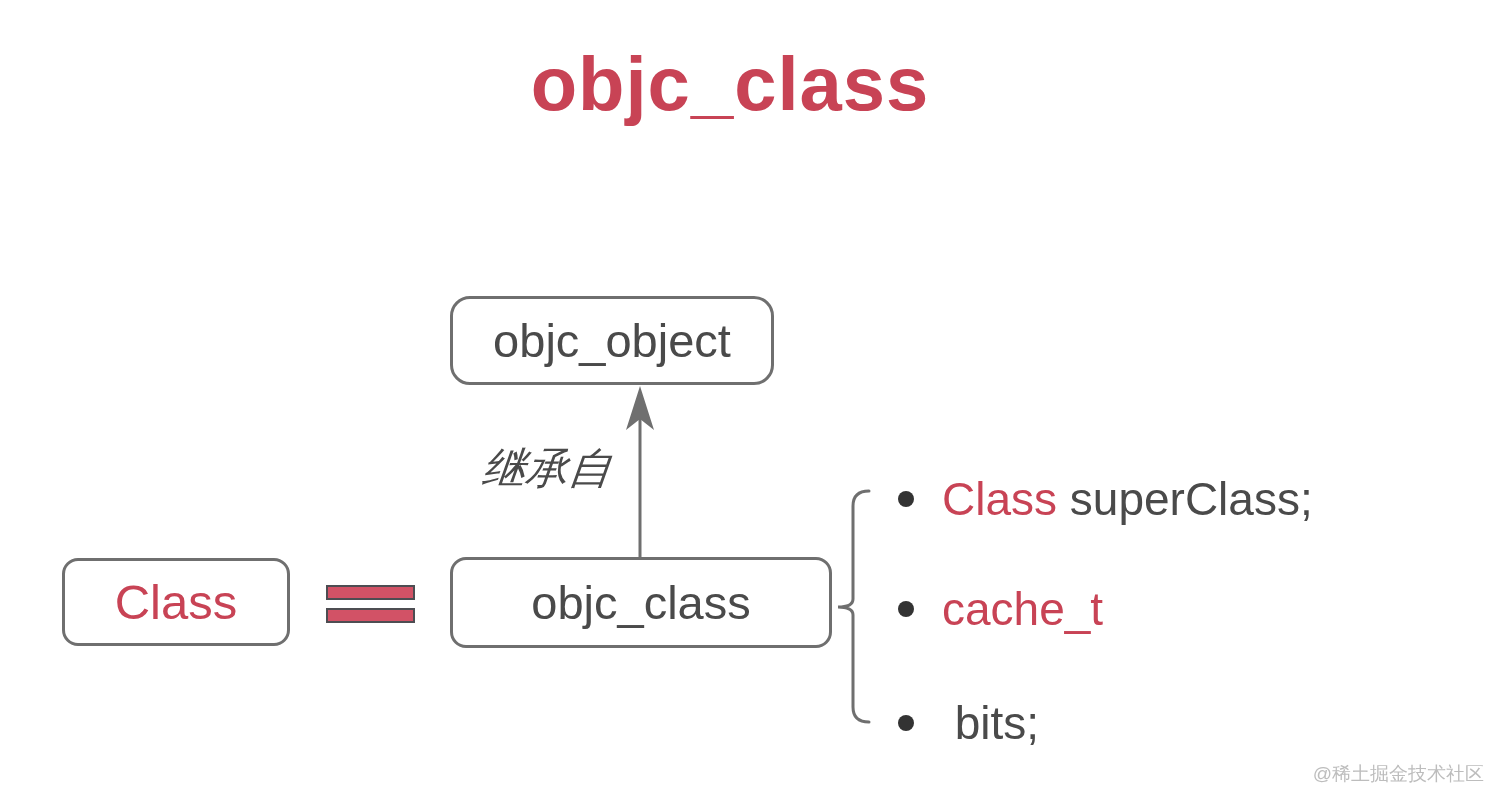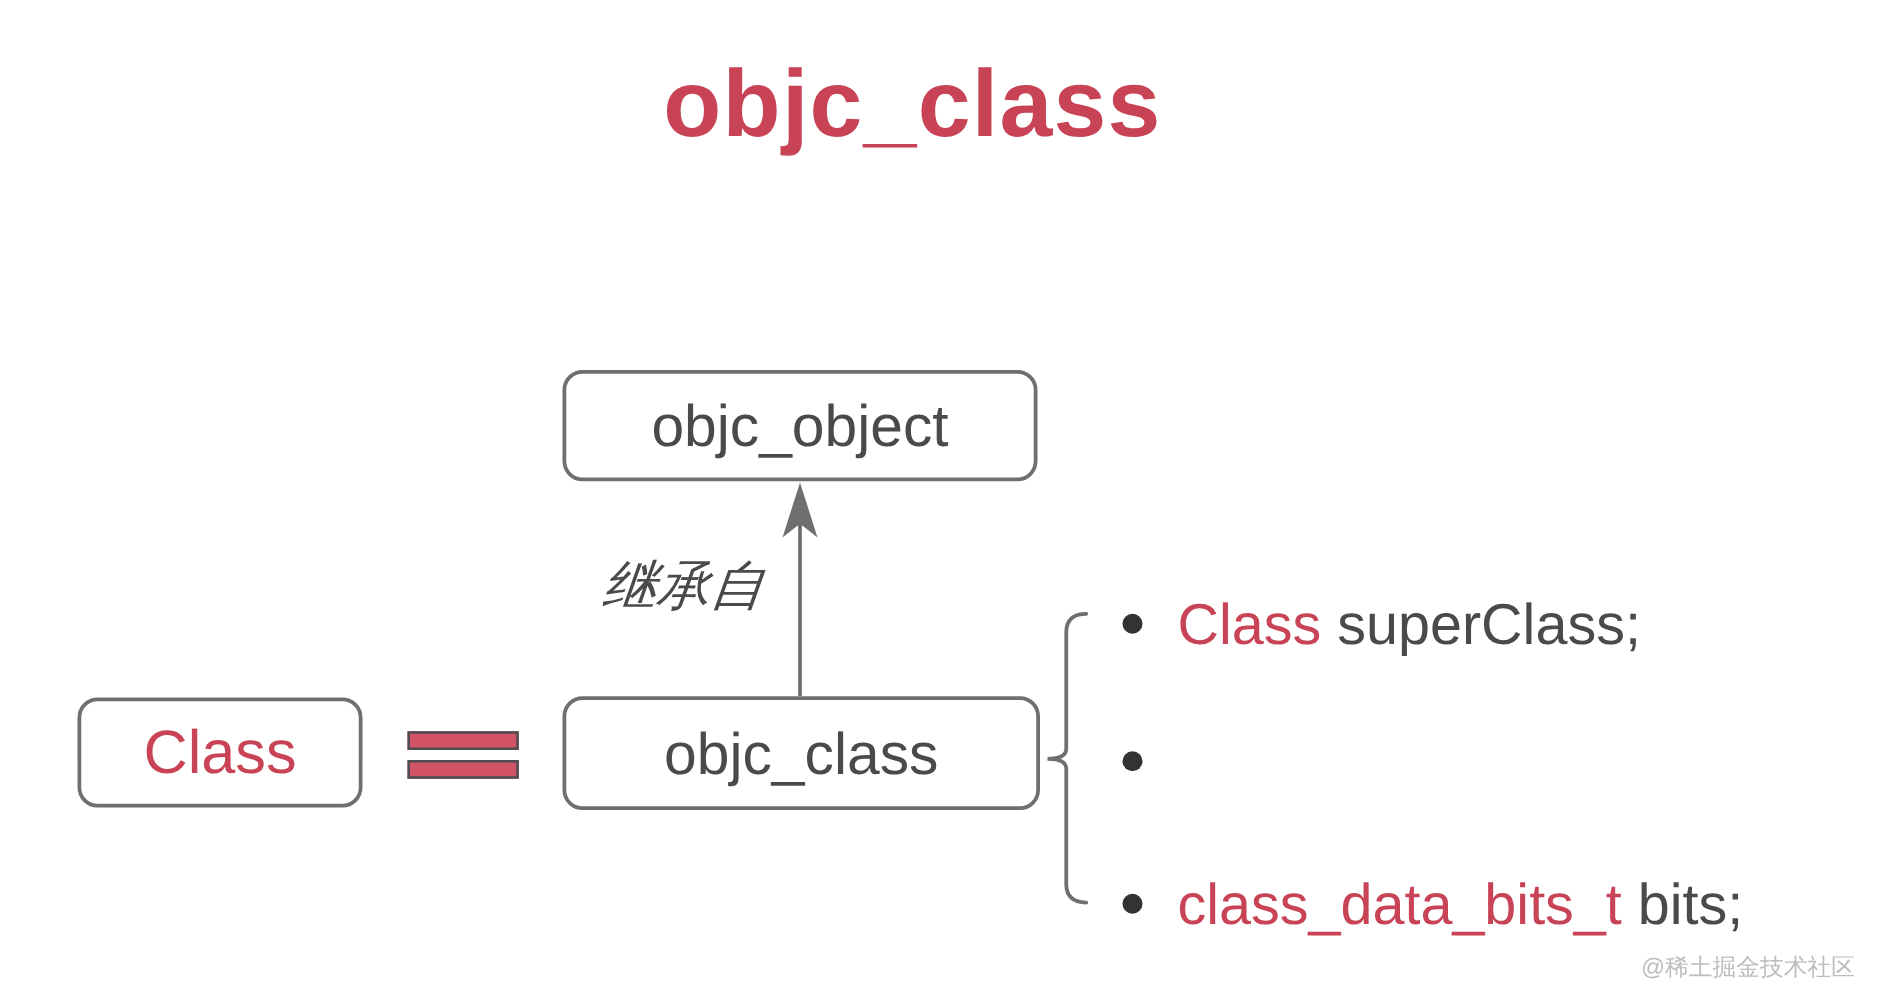--- a/index.html
+++ b/index.html
@@ -31,21 +31,21 @@
     position: absolute;
     border: 3px solid var(--line-gray);
     border-radius: 16px;
     background: #ffffff;
     display: flex;
     align-items: center;
     justify-content: center;
     font-size: 47px;
     color: var(--text-dark);
   }
-  #box-objc-object { left: 450px; top: 296px; width: 380px; height: 89px; }
+  #box-objc-object { left: 450px; top: 296px; width: 324px; height: 89px; border-radius: 20px; }
   #box-objc-class  { left: 450px; top: 557px; width: 382px; height: 91px; }
   #box-class       { left: 62px;  top: 558px; width: 228px; height: 88px; font-size: 49px; color: var(--accent); }
   .inherits-label {
     position: absolute;
     left: 462px; top: 440px; width: 170px;
     font-size: 43px;
     font-style: italic;
     color: var(--text-dark);
     text-align: center;
     transform: skewX(-6deg);
@@ -132,23 +132,23 @@
 
 <div class="member-row" id="member-row-0">
   <span class="bullet-dot"></span>
   <span class="member-type">Class</span>
   <span>&nbsp;</span>
   <span class="member-name">superClass;</span>
 </div>
 
 <div class="member-row" id="member-row-1">
   <span class="bullet-dot"></span>
+  <span class="member-type">cache_t</span>
   <span>&nbsp;</span>
 </div>
 
 <div class="member-row" id="member-row-2">
   <span class="bullet-dot"></span>
-  <span class="member-type">class_data_bits_t</span>
   <span>&nbsp;</span>
   <span class="member-name">bits;</span>
 </div>
 
 <div class="watermark">@稀土掘金技术社区</div>
 
 </body></html>

